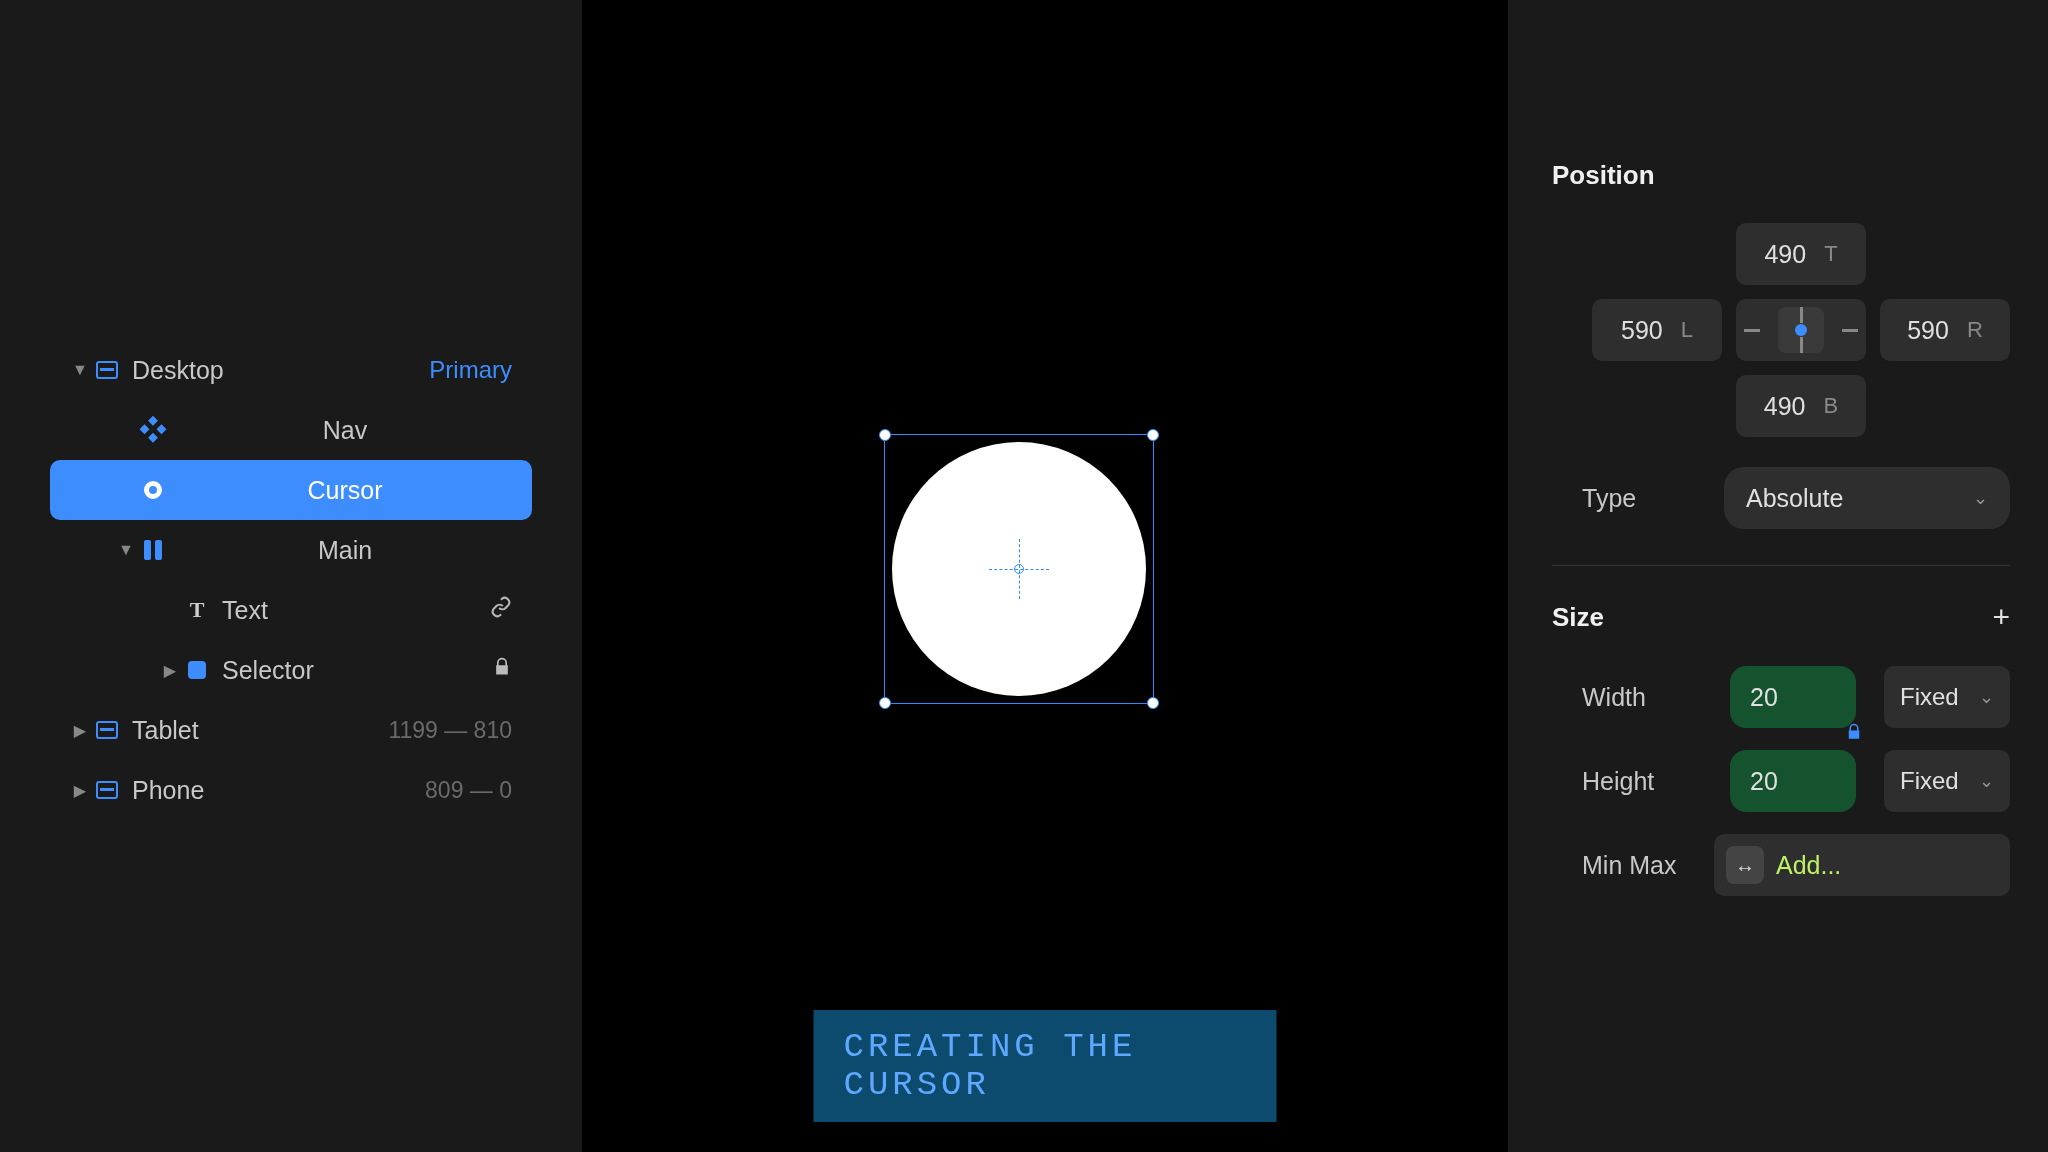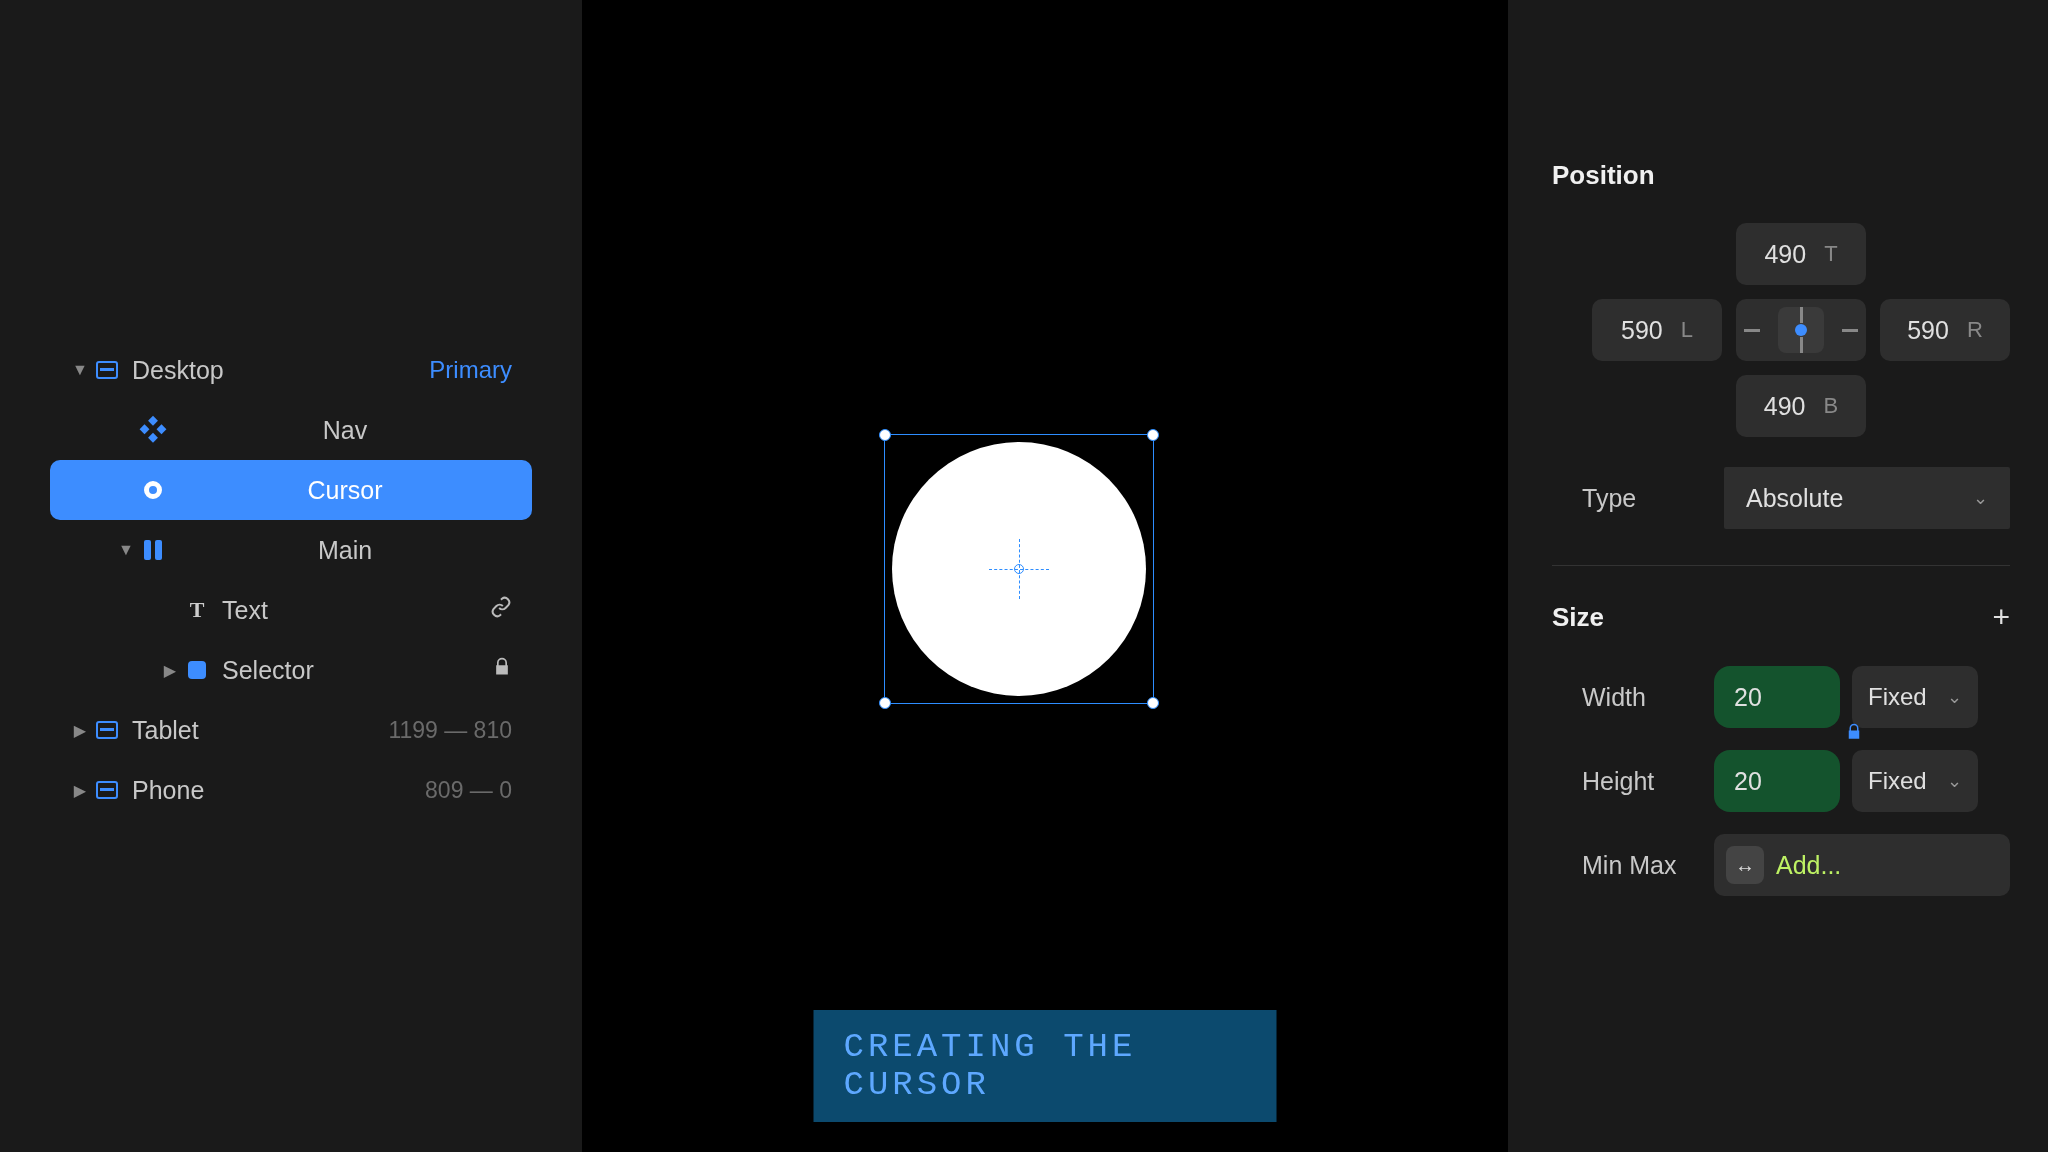--- a/index.html
+++ b/index.html
@@ -206,40 +206,40 @@
 
 .prop-row {
   display:flex; align-items:center; gap:32px;
   margin-bottom: 22px;
 }
 .prop-label {
   width:140px; font-size:25px; color:#c8c8c8;
   padding-left:30px;
 }
 .dropdown {
-  flex:1; background:#2e2e2e; border-radius:2px;
+  flex:1; background:#2e2e2e; border-radius:20px;
   height:62px; display:flex; align-items:center;
   padding:0 22px; font-size:25px; color:#e0e0e0;
   justify-content:space-between; cursor:pointer;
 }
 .chev-down {
   color:#999; font-size:18px;
 }
 
 .divider {
   height:1px; background:#333; margin:36px 0 34px;
 }
 .section-head {
   display:flex; justify-content:space-between; align-items:center;
   margin-bottom:32px;
 }
 .plus-icon { font-size:30px; color:#e0e0e0; cursor:pointer; font-weight:300; }
 
 .size-row {
-  display:flex; align-items:center; gap:12px; margin-bottom:22px;
+  display:flex; align-items:center; gap:28px; margin-bottom:22px;
 }
 .size-label {
   width:150px; font-size:25px; color:#c8c8c8; padding-left:30px;
 }
 .size-input {
   width:126px; height:62px; background:#14532d; border-radius:16px;
   display:flex; align-items:center; padding:0 20px;
   font-size:25px; color:#e0e0e0; cursor:text;
 }
 .size-dropdown {

